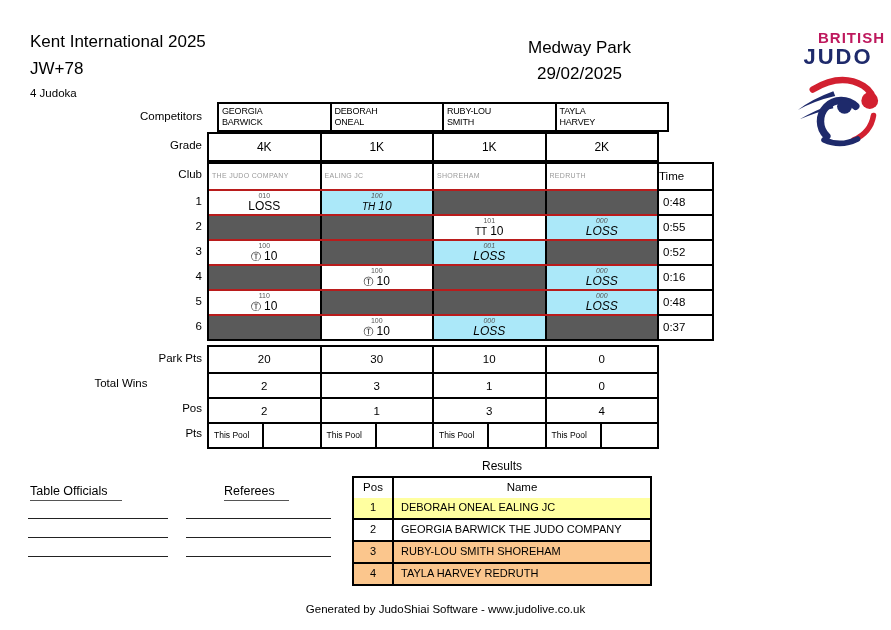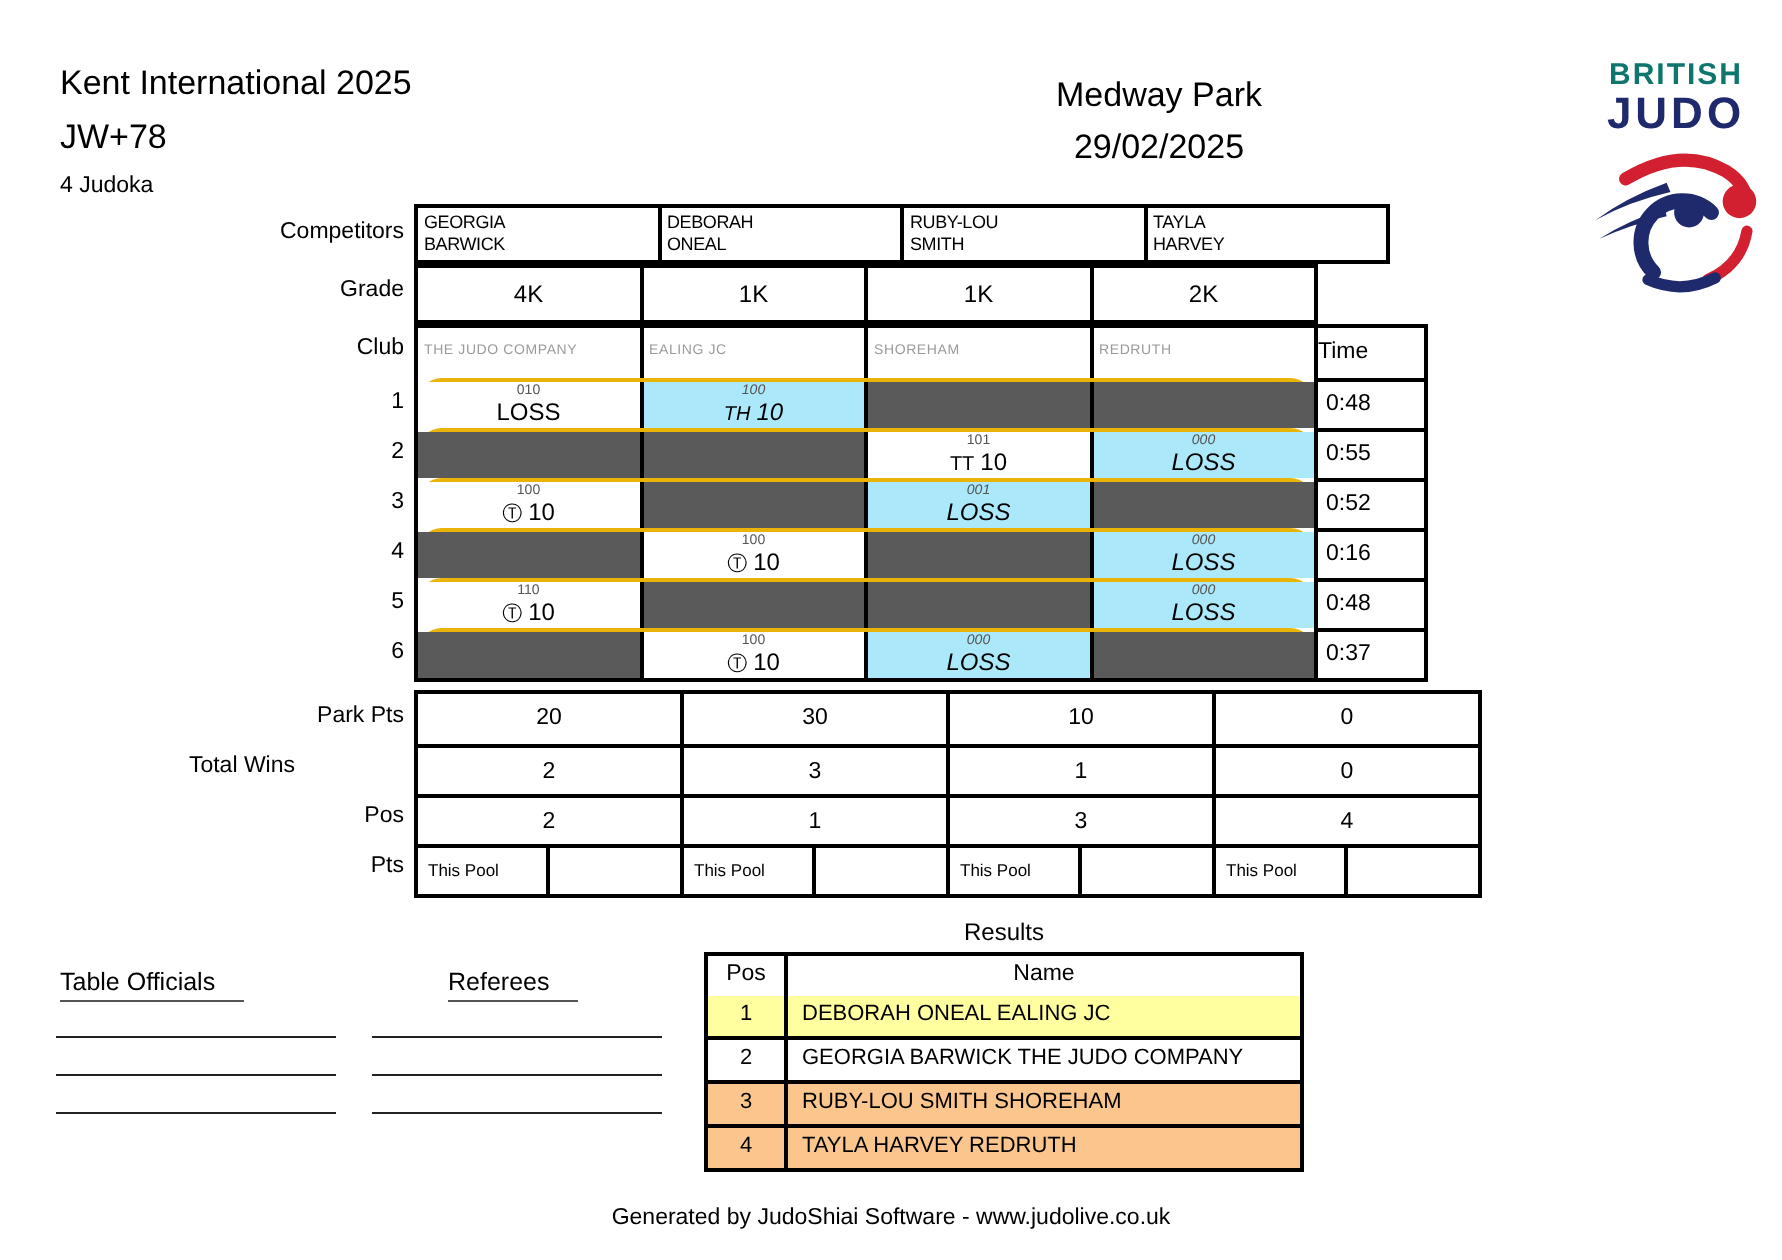--- a/index.html
+++ b/index.html
@@ -9,54 +9,54 @@
   
   .title-block{position:absolute;left:30px;top:32px;}
   .t-main{font-size:17px;line-height:20px;}
   .t-cat{font-size:17px;line-height:20px;margin-top:7px;}
   .t-count{font-size:11.5px;margin-top:8px;}
   .venue-block{position:absolute;left:452px;top:35px;width:255px;text-align:center;}
   .venue-block div{font-size:17px;line-height:26px;}
 
   
   .logo{position:absolute;left:791px;top:30px;width:94px;text-align:center;}
-  .logo-l1{font-size:15px;font-weight:bold;letter-spacing:1px;color:#0f766e;line-height:16px;}
+  .logo-l1{font-size:15px;font-weight:bold;letter-spacing:1px;color:#be185d;line-height:16px;text-align:right;}
   .logo-l2{font-size:22px;font-weight:bold;letter-spacing:2px;color:#1e2a6b;line-height:22px;}
   .logo svg{display:block;margin:4px auto 0;}
 
   
   .rlabel{position:absolute;left:40px;width:162px;text-align:right;font-size:11.5px;}
   .mnum{position:absolute;left:40px;width:162px;text-align:right;font-size:11.5px;line-height:25px;}
 
   
   .box{position:absolute;border:2px solid #000;box-sizing:border-box;background:#fff;}
-  .names-box{left:207px;top:102px;width:488px;height:30px;display:flex;}
+  .names-box{left:217px;top:102px;width:452px;height:30px;display:flex;}
   .ncell{flex:1;border-left:2px solid #000;padding:2px 0 0 3px;font-size:9px;line-height:11px;letter-spacing:-0.2px;}
   .ncell:first-child{border-left:none;}
   .ncell span{display:block;}
   .grade-box{left:207px;top:132px;width:452px;height:30px;display:flex;}
   .gcell{flex:1;border-left:2px solid #000;text-align:center;font-size:12px;line-height:26px;}
   .gcell:first-child{border-left:none;}
   .club-box{left:207px;top:162px;width:452px;height:179px;display:flex;flex-direction:column;}
   .club-row{display:flex;height:25px;box-sizing:border-box;}
   .ccell{flex:1;border-left:2px solid #000;font-size:7px;letter-spacing:0.3px;color:#9a9a9a;line-height:24px;padding-left:3px;overflow:hidden;white-space:nowrap;}
   .ccell:first-child{border-left:none;}
-  .mrow{display:flex;height:25px;box-sizing:border-box;border-top:2px solid #eab308;border-radius:12px;}
+  .mrow{display:flex;height:25px;box-sizing:border-box;border-top:2px solid #b91c1c;}
   .mcell{flex:1;border-left:2px solid #000;display:flex;flex-direction:column;overflow:hidden;}
   .mcell:first-child{border-left:none;}
   .mcell.gray{background:#5a5a5a;}
   .mcell.blue{background:#abe8f9;font-style:italic;}
   .mcell.white{background:#fff;}
   .mcode{font-size:7px;line-height:8px;padding-top:1px;text-align:center;color:#555;}
   .mmain{font-size:12px;line-height:13px;text-align:center;}
   .mmark{font-size:10px;margin-right:3px;}
   .time-box{left:657px;top:162px;width:57px;height:179px;display:flex;flex-direction:column;}
   .time-head{height:25px;box-sizing:border-box;font-size:11.5px;line-height:25px;padding-left:0;}
   .tcell{height:25px;box-sizing:border-box;border-top:2px solid #000;font-size:11.5px;line-height:23px;padding-left:4px;}
-  .totals-box{left:207px;top:345px;width:534px;height:104px;display:flex;flex-direction:column;}
+  .totals-box{left:207px;top:345px;width:452px;height:104px;display:flex;flex-direction:column;}
   .trow{display:flex;height:25px;box-sizing:border-box;border-top:2px solid #000;}
   .trow:first-child{border-top:none;}
   .tcellv{flex:1;border-left:2px solid #000;text-align:center;font-size:11.5px;line-height:24px;}
   .tcellv:first-child{border-left:none;}
   .pcol{flex:1;border-left:2px solid #000;display:flex;}
   .pcol:first-child{border-left:none;}
   .pleft{width:50%;box-sizing:border-box;border-right:2px solid #000;font-size:8.5px;line-height:23px;padding-left:5px;}
   .pright{flex:1;}
 
   

